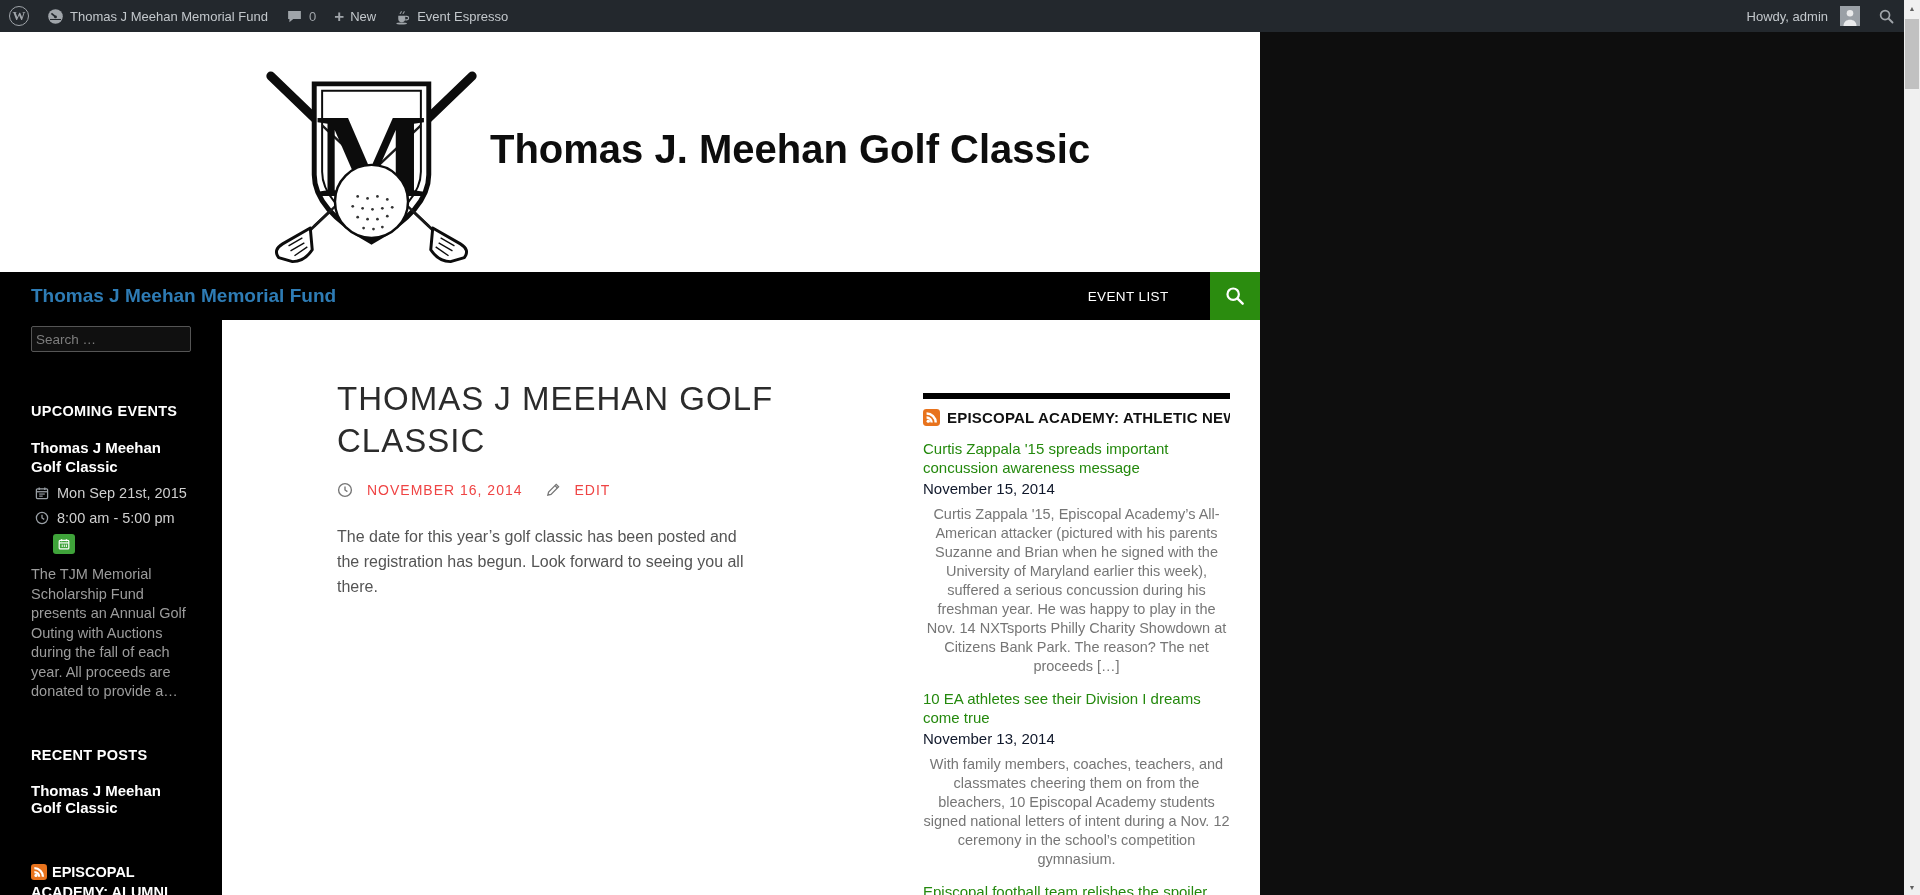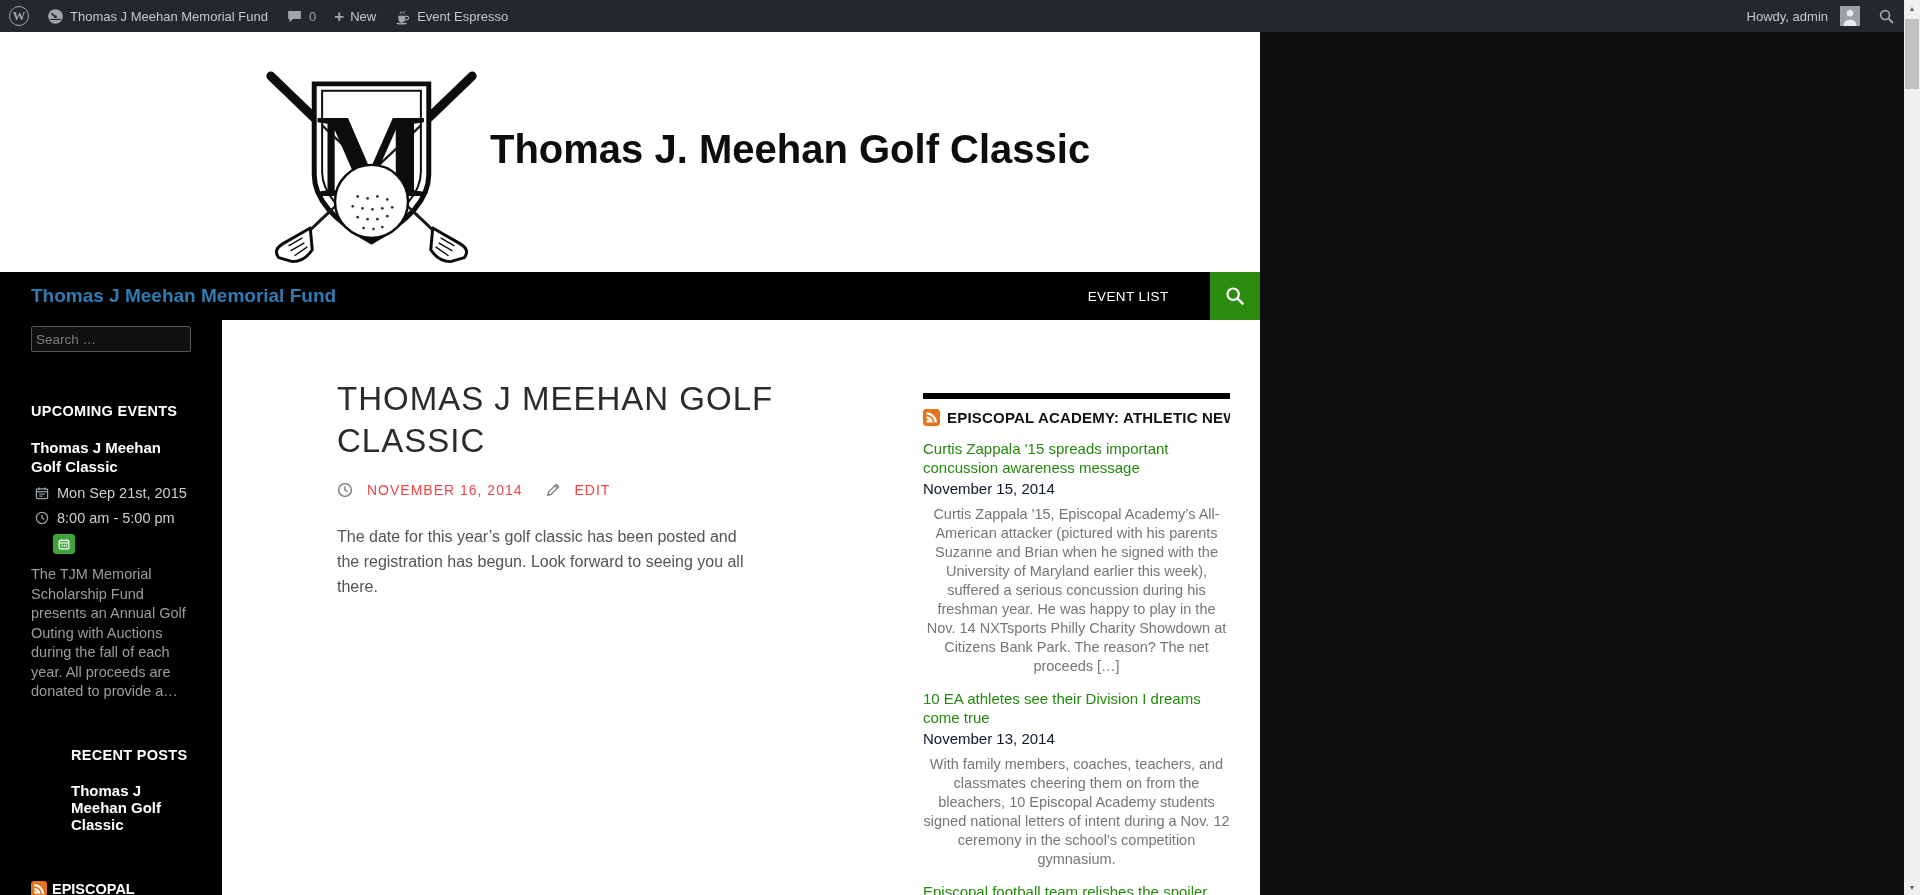--- a/index.html
+++ b/index.html
@@ -59,21 +59,21 @@
   .w-title { margin-top:50px; color:#fff; font-size:14.5px; font-weight:bold; letter-spacing:.3px; line-height:19px; }
   .ev-link { display:block; margin-top:17px; color:#fff; font-size:15px; font-weight:bold;
              text-decoration:none; line-height:19px; }
   .ev-row { display:flex; align-items:center; gap:8px; padding-left:4px; margin-top:9px;
             color:#cfcfcf; font-size:14.5px; }
   .ev-row svg { width:14px; height:14px; flex:0 0 auto; }
   .cal-btn { margin:8px 0 0 22px; width:22px; height:20px; background:#3fa33a; border:none;
              border-radius:3px; display:flex; align-items:center; justify-content:center; cursor:pointer; }
   .cal-btn svg { width:12px; height:12px; }
   .ev-desc { margin-top:11px; color:#9c9c9c; font-size:14.5px; line-height:19.5px; width:162px; }
-  .recent { margin-top:44px;margin-left:40px; }
+  .recent { margin-top:44px; }
   .recent-link { display:block; margin-top:17px; color:#fff; font-size:15px; font-weight:bold;
                  text-decoration:none; }
   .alumni { margin-top:46px; }
   .alumni-title { color:#fff; font-size:14.5px; font-weight:bold; line-height:20px; width:165px; }
   .alumni-title svg { width:16px; height:16px; vertical-align:-3px; margin-right:5px; }
 
   
   .main { position:relative; flex:1; background:#fff; height:575px; overflow:hidden; }
   .article { position:absolute; left:115px; top:0; width:440px; }
   .post-title { margin-top:58px; font-size:33px; font-weight:300; color:#2b2b2b;

